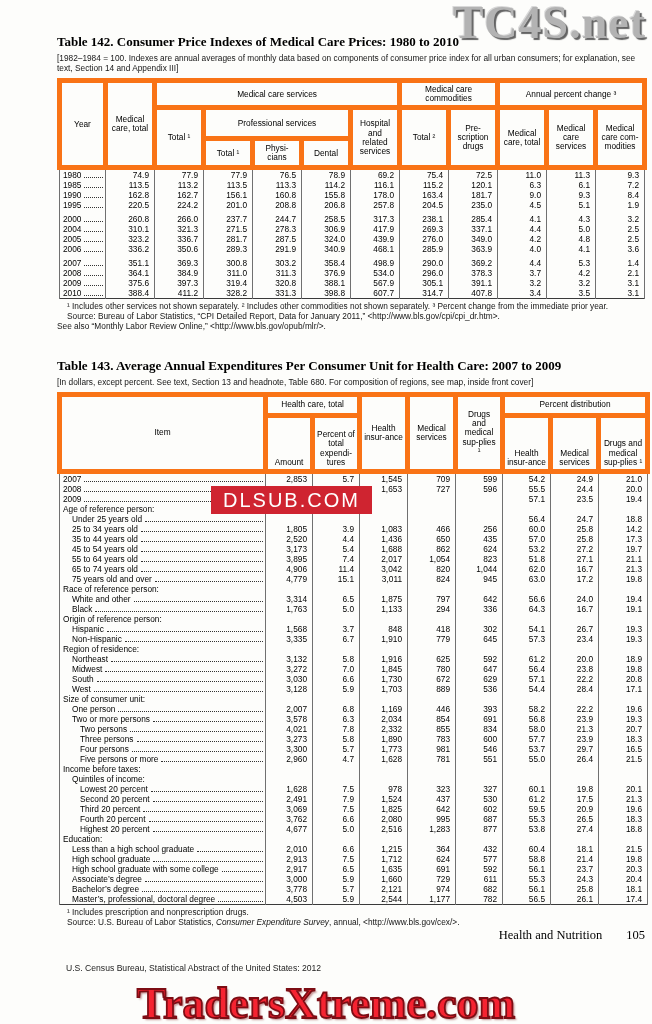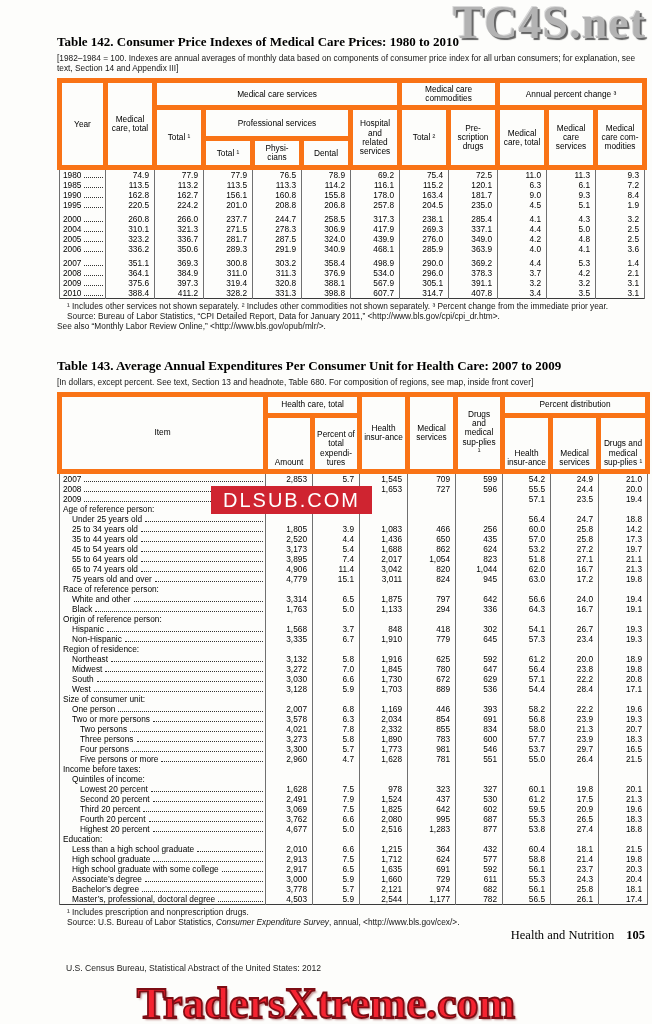--- a/index.html
+++ b/index.html
@@ -48,21 +48,21 @@
   .fns{margin-top:3px;font-size:8.3px;line-height:1.2;color:#151515}
   .fns p{margin:0;text-indent:10px}
   .fns p.noindent{text-indent:0}
 
   .t143-block{margin-top:26px}
 
   .footer-right{
     position:absolute;right:7px;top:928px;
     font-family:"Liberation Serif",serif;font-size:12.5px;color:#000;
   }
-  .footer-right .pageno{font-weight:bold;margin-left:12px}
+  .footer-right .pageno{font-weight:normal;margin-left:24px}
   .footer-left{position:absolute;left:66px;top:963px;font-size:8.6px;color:#222}
 
   
   .wm-top{
     position:absolute;top:-4px;right:6px;z-index:6;
     font-family:"Liberation Serif",serif;font-weight:bold;font-size:46px;
     color:#b3b3b3;letter-spacing:1px;
     text-shadow:2px 2px 1px #636363, -1px -1px 0 #d9d9d9;
   }
   .wm-mid{

